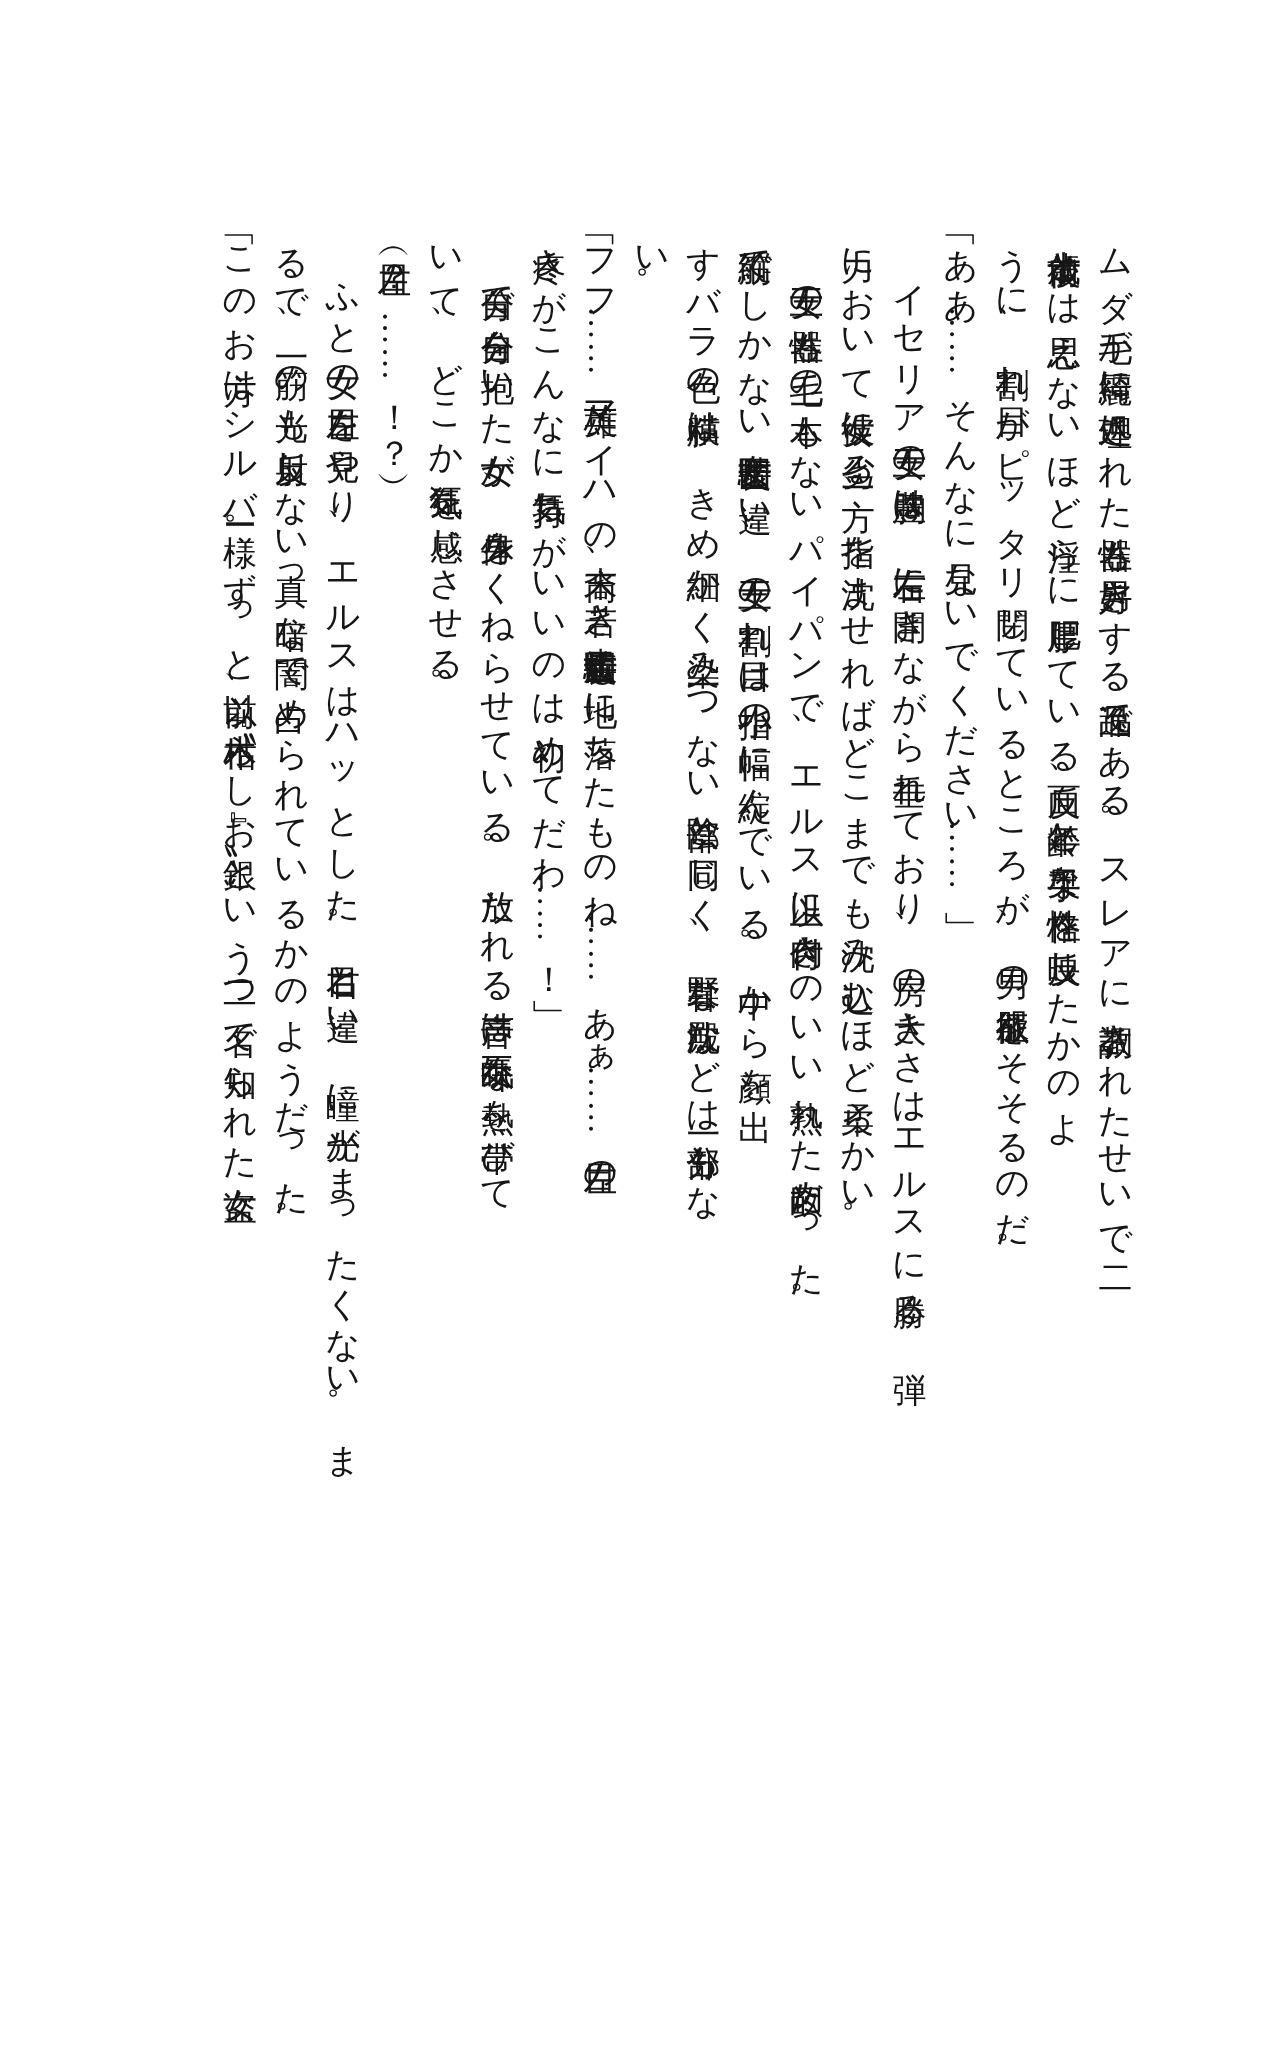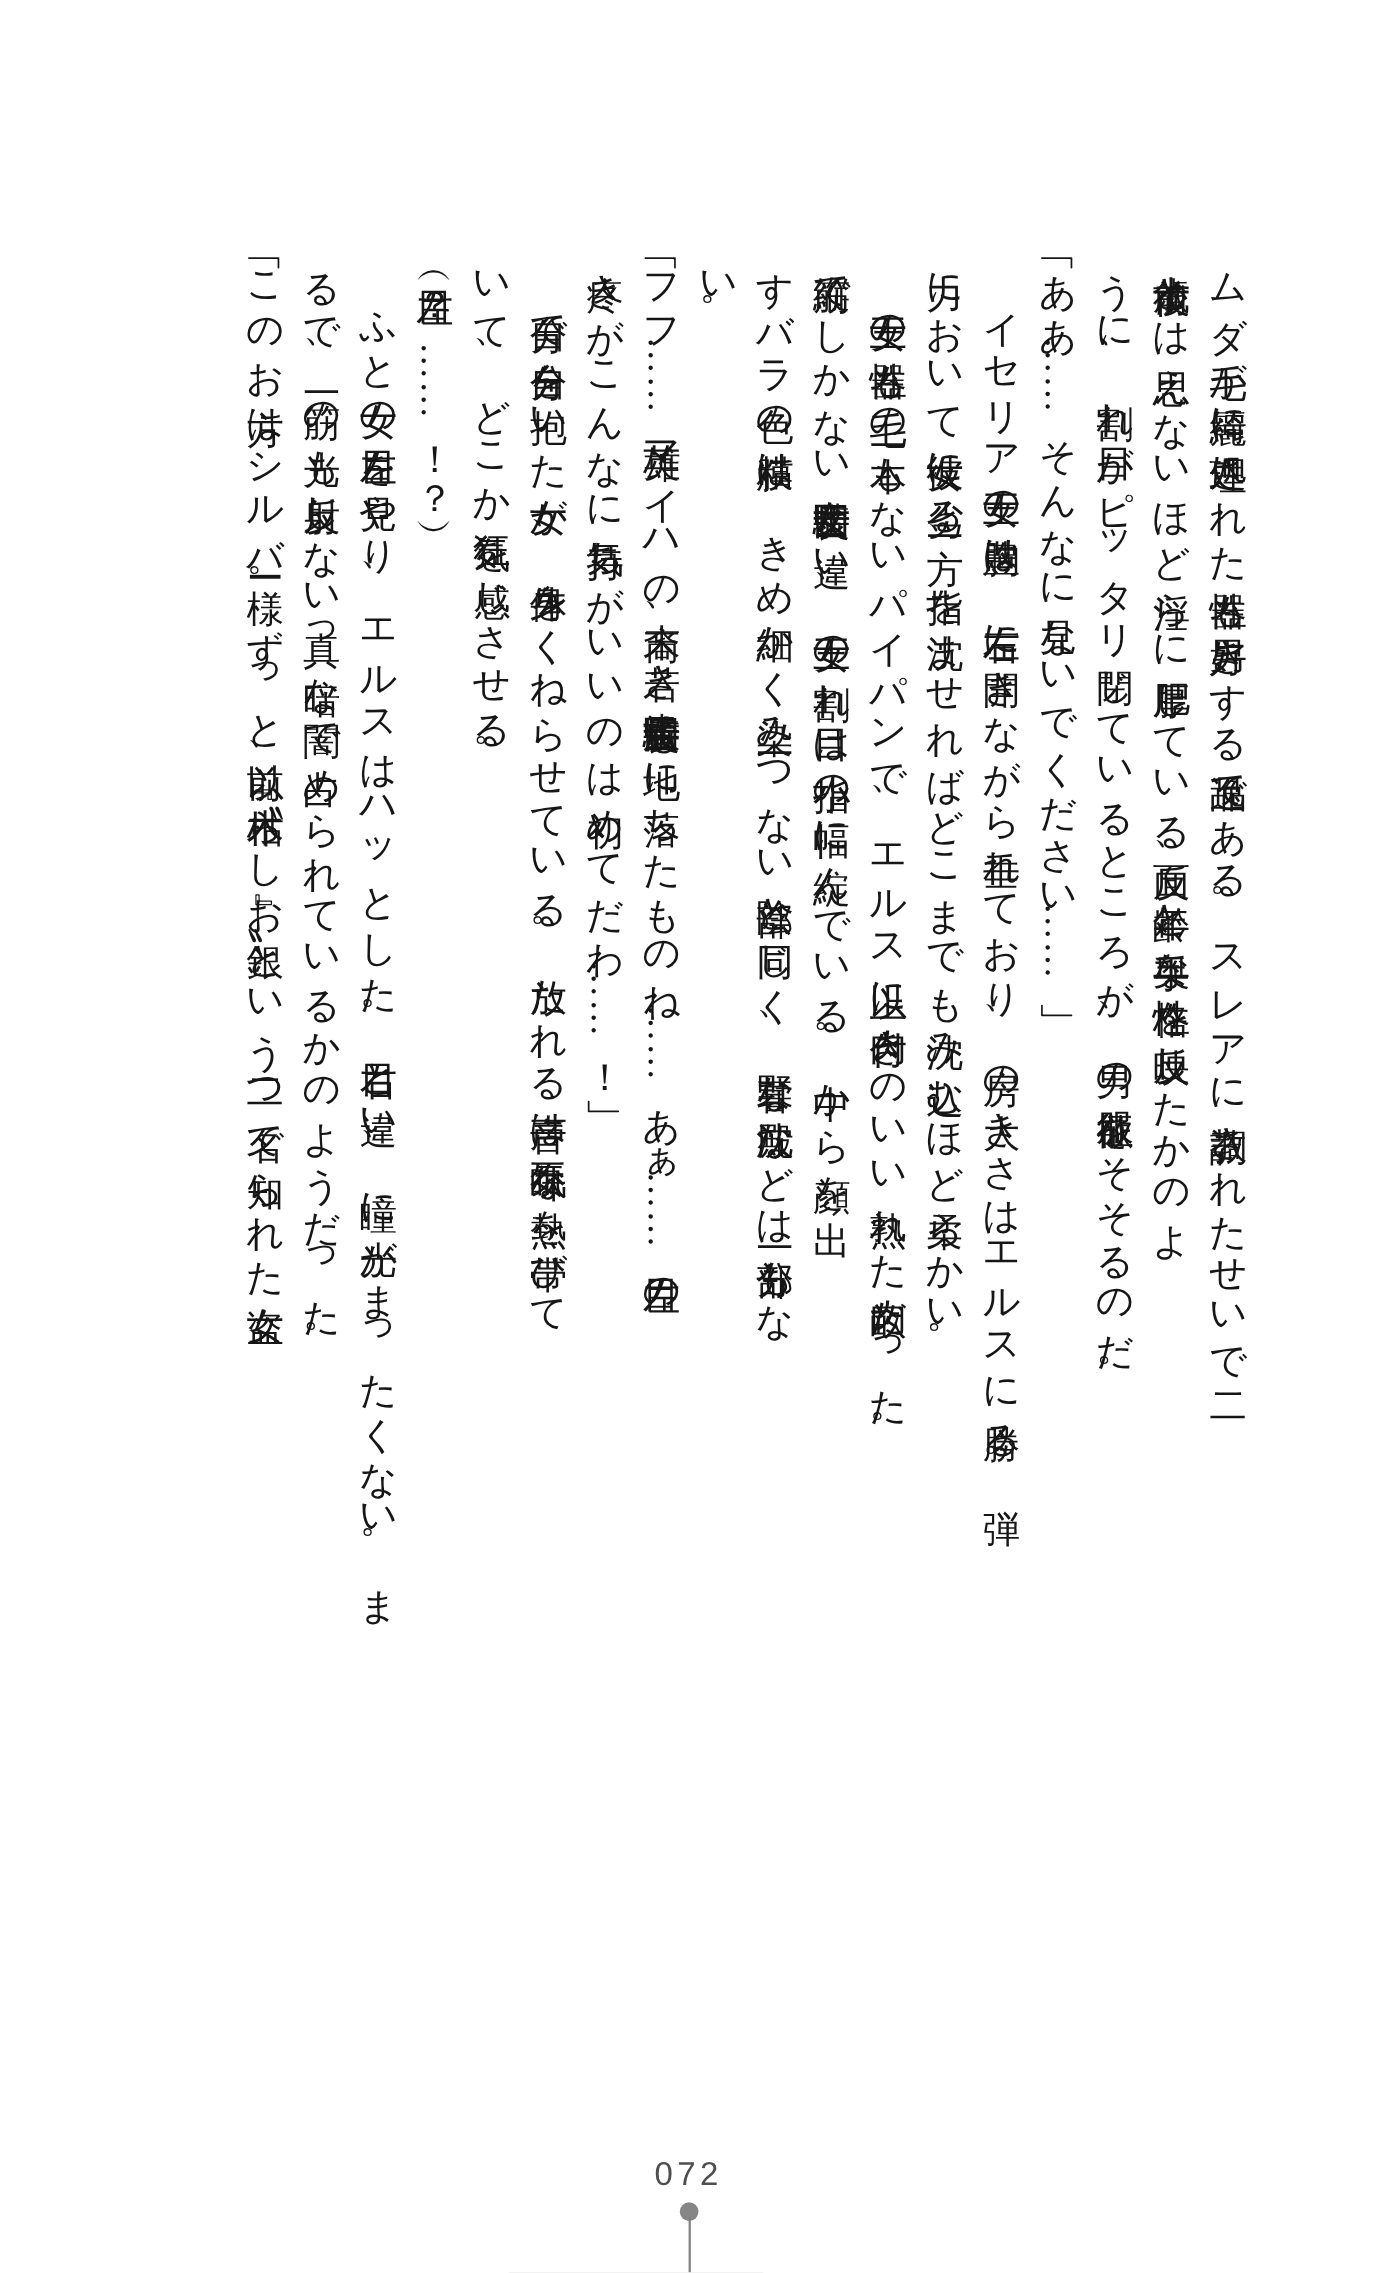--- a/index.html
+++ b/index.html
@@ -85,19 +85,14 @@
     <div class="tcol">「フフ……英雄マイハの末裔、若き貴族騎士団長も地に落ちたものね……あぁ……左目の</div>
     <div class="tcol">疼きがこんなに気持ちがいいのは初めてだわ……！」</div>
     <div class="tcol indent">自分で自分を抱いた女が、身体をくねらせている。放たれる声音は不気味な熱を帯びて</div>
     <div class="tcol">いて、どこか狂気を感じさせる。</div>
     <div class="tcol indent-half">（左目？　……！？）</div>
     <div class="tcol indent">ふと女の左目を見やり、エルスはハッとした。右目と違い、瞳に光がまったくない。ま</div>
     <div class="tcol">るで、一筋の光も反射しない真っ暗な闇で占められているかのようだった。</div>
     <div class="tcol">「このお方はシルバー様。ずっと以前、〝『木枯らし』お銀〟という二つ名で知られた女盗</div>
   </div>
 
-  <div class="footer">
-    <div class="page-number">072</div>
-    <div class="footer-dot"></div>
-    <div class="footer-line"></div>
-  </div>
 
 </div>
 
 </body></html>

